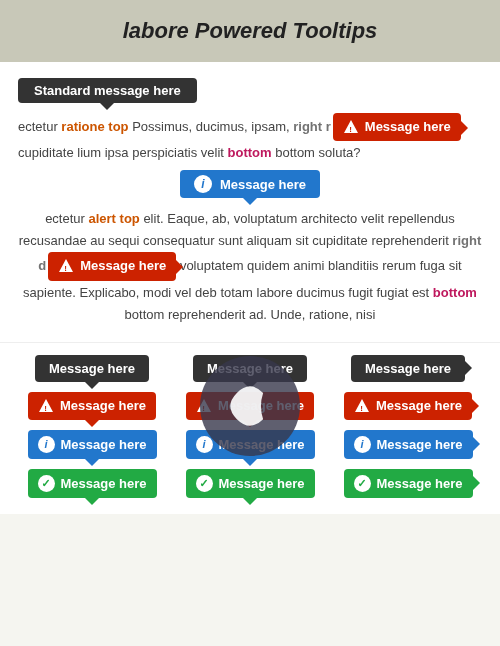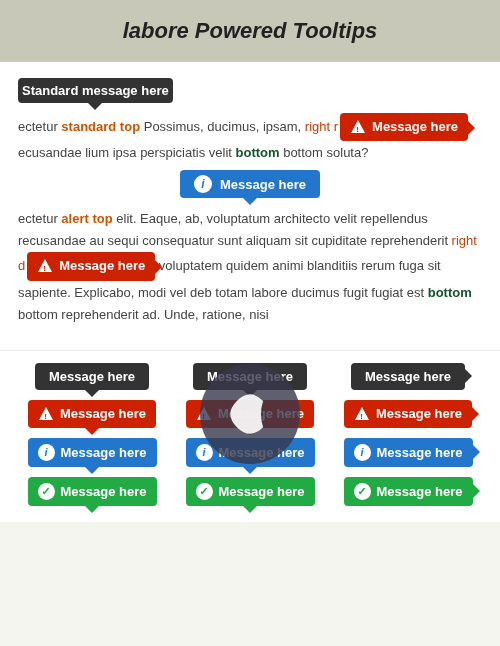--- a/index.html
+++ b/index.html
@@ -28,21 +28,21 @@
     .main {
       background: #fff;
       padding: 16px 18px;
     }
 
     
     .tooltip-btn {
       display: inline-flex;
       align-items: center;
       border-radius: 4px;
-      padding: 5px 4px;
+      padding: 5px 16px;
       font-size: 13px;
       font-weight: 600;
       cursor: pointer;
       gap: 6px;
       white-space: nowrap;
     }
     .tooltip-btn.dark {
       background: #333;
       color: #fff;
     }
@@ -58,22 +58,22 @@
       align-items: center;
       justify-content: center;
       font-style: italic;
       font-weight: bold;
       font-size: 12px;
       flex-shrink: 0;
     }
 
     
     .orange { color: #cc5500; font-weight: 600; }
-    .red-text { color: #c2410c; font-weight: 400; }
-    .green-text { color: #14532d; font-weight: 600; }
+    .red-text { color: #737373; font-weight: 700; }
+    .green-text { color: #be185d; font-weight: 600; }
 
     
     .grid-section {
       padding: 12px 18px 16px;
       background: #fff;
       border-top: 1px solid #eee;
     }
     .grid-row {
       display: flex;
       gap: 10px;
@@ -98,45 +98,45 @@
   <div style="margin-bottom:10px;">
     <div style="display:inline-block; position:relative;">
       <div class="tooltip-btn dark" style="position:relative;">Standard message here</div>
       <div style="position:absolute;bottom:-7px;left:50%;transform:translateX(-50%);
                   border-left:7px solid transparent;border-right:7px solid transparent;
                   border-top:7px solid #333;"></div>
     </div>
   </div>
 
   <div style="position:relative; margin-bottom:6px; font-size:13px; color:#444; line-height:1.7;">
-    <span>ectetur </span><span class="orange">standard top</span><span> Possimus, ducimus, ipsam, </span><span class="red-text">right r</span><span style="display:inline-block;position:relative;top:0;vertical-align:middle;margin-left:2px;">
+    <span>ectetur </span><span class="orange">ratione top</span><span> Possimus, ducimus, ipsam, </span><span class="red-text">right r</span><span style="display:inline-block;position:relative;top:0;vertical-align:middle;margin-left:2px;">
       <span style="display:inline-flex;align-items:center;background:#cc2200;color:#fff;border-radius:4px;padding:3px 10px;font-size:13px;font-weight:600;gap:6px;">
         <span style="width:16px;height:16px;display:inline-flex;align-items:center;justify-content:center;">
           <svg viewBox="0 0 16 16" width="16" height="16">
               <polygon points="8,1 15,14 1,14" fill="white"></polygon>
               <text x="7.5" y="13" font-size="8" font-weight="bold" text-anchor="middle" fill="#cc2200">!</text>
             </svg>
         </span>
         <span>Message here</span>
       </span>
       <div style="position:absolute;right:-7px;top:50%;transform:translateY(-50%);border-top:7px solid transparent;border-bottom:7px solid transparent;border-left:7px solid #cc2200;"></div>
-    </span><span>ecusandae lium ipsa perspiciatis velit </span><span class="green-text">bottom</span><span> bottom soluta?</span>
+    </span><span>cupiditate lium ipsa perspiciatis velit </span><span class="green-text">bottom</span><span> bottom soluta?</span>
   </div>
 
   <div style="text-align:center;margin-bottom:10px;">
     <div style="display:inline-block;position:relative;">
       <span style="display:inline-flex;align-items:center;background:#2277cc;color:#fff;border-radius:4px;padding:5px 14px;font-size:13px;font-weight:600;gap:8px;">
         <span class="icon-info" style="background:#fff;color:#2277cc;border-radius:50%;width:18px;height:18px;display:inline-flex;align-items:center;justify-content:center;font-style:italic;font-weight:bold;font-size:12px;">i</span>
         <span>Message here</span>
       </span>
       <div style="position:absolute;bottom:-7px;left:50%;transform:translateX(-50%);border-left:7px solid transparent;border-right:7px solid transparent;border-top:7px solid #2277cc;"></div>
     </div>
   </div>
 
-  <div style="position:relative; font-size:13px; color:#444; line-height:1.7; margin-bottom:8px;">
+  <div style="position:relative; font-size:13px; color:#444; line-height:1.7; text-align:center;">
     <span>ectetur </span><span class="orange">alert top</span><span> elit. Eaque, ab, voluptatum architecto velit repellendus recusandae au sequi consequatur sunt aliquam sit cupiditate reprehenderit </span><span class="red-text">right d</span><span style="display:inline-block;position:relative;vertical-align:middle;margin-left:2px;">
       <span style="display:inline-flex;align-items:center;background:#cc2200;color:#fff;border-radius:4px;padding:3px 10px;font-size:13px;font-weight:600;gap:6px;">
         <span style="width:16px;height:16px;display:inline-flex;align-items:center;justify-content:center;">
           <svg viewBox="0 0 16 16" width="16" height="16">
               <polygon points="8,1 15,14 1,14" fill="white"></polygon>
               <text x="7.5" y="13" font-size="8" font-weight="bold" text-anchor="middle" fill="#cc2200">!</text>
             </svg>
         </span>
         <span>Message here</span>
       </span>

